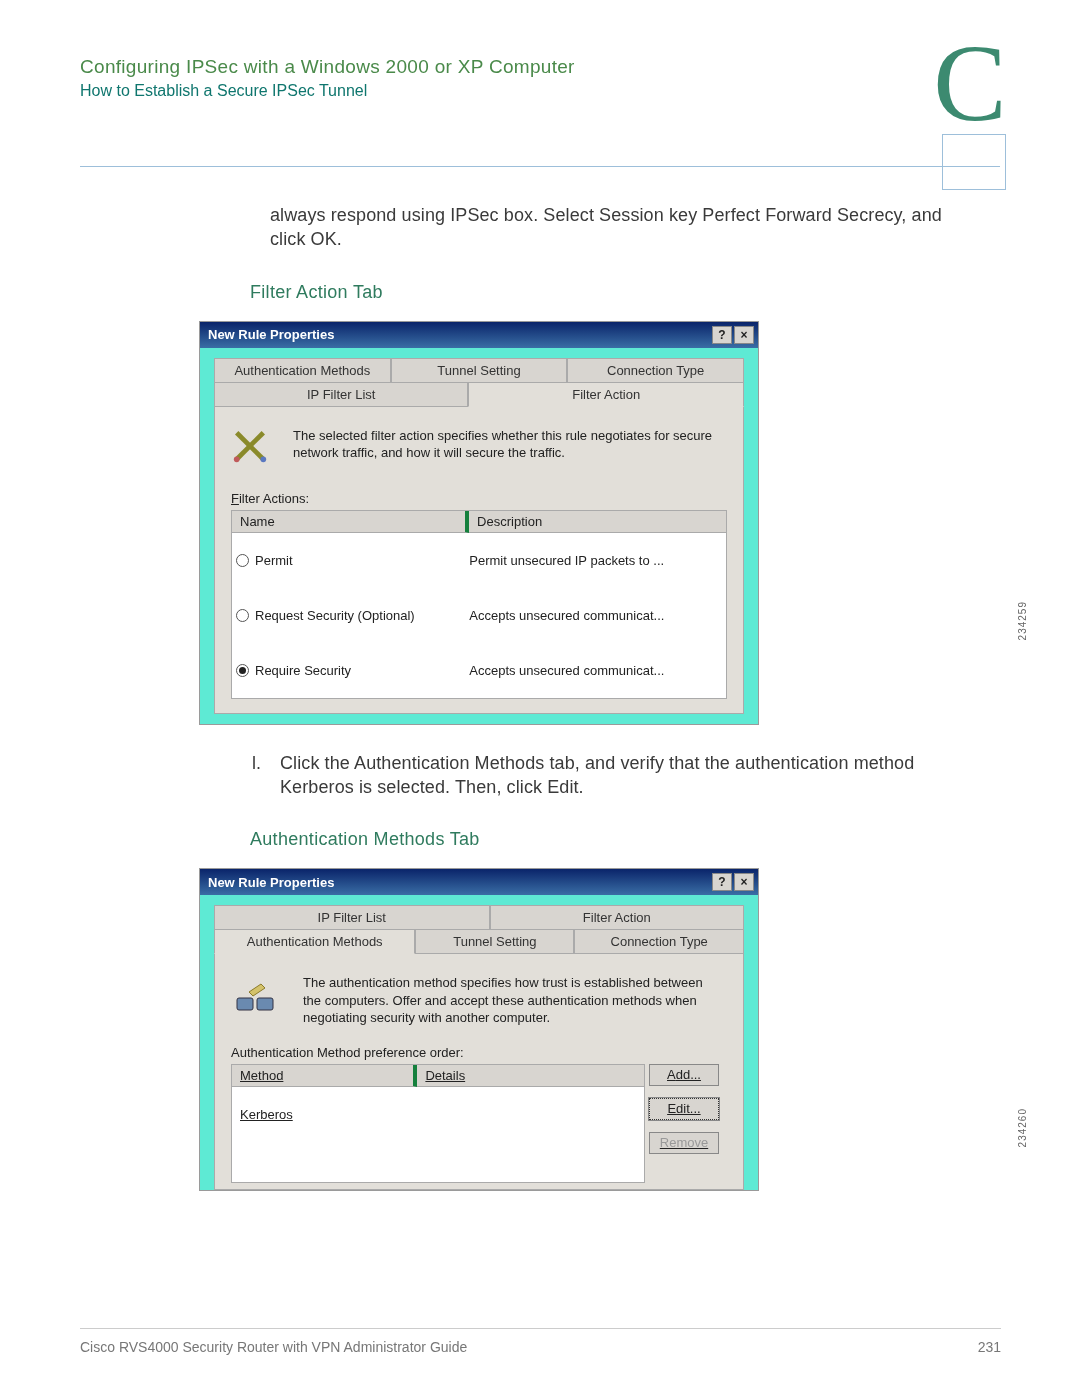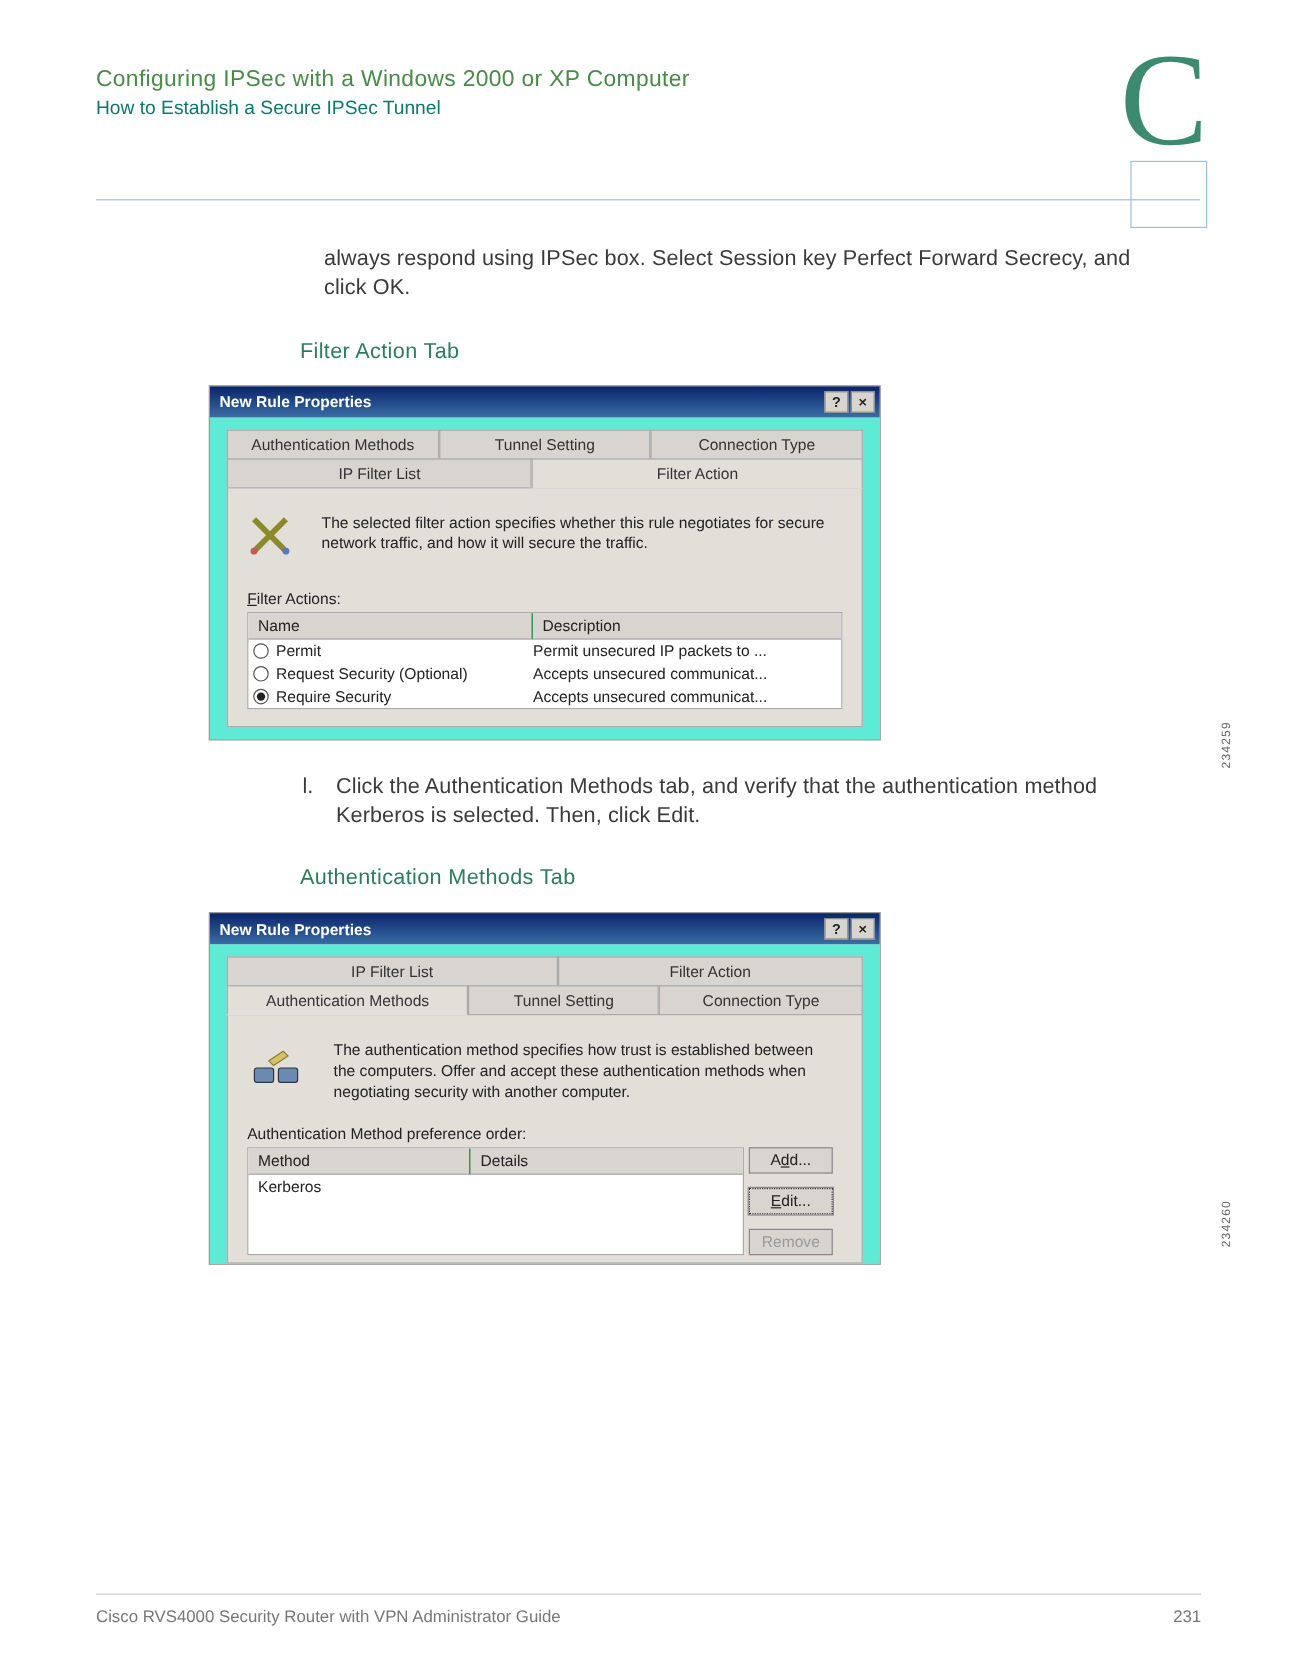--- a/index.html
+++ b/index.html
@@ -77,21 +77,21 @@
     line-height: 1.35;
     color: #3a3a3a;
     letter-spacing: 0.1px;
   }
   .list-marker {
     width: 28px;
     flex-shrink: 0;
   }
   .list-text { flex: 1; }
   .fig {
-    margin-left: 94px;
+    margin-left: 119px;
     position: relative;
   }
   .screenshot {
     width: 560px;
     background: #d8d5d0;
     border: 1px solid #9a9a9a;
     font-family: Tahoma, Arial, sans-serif;
   }
   .titlebar {
     height: 26px;
@@ -178,26 +178,26 @@
     border: 1px solid #aaa;
     background: #fff;
     font-size: 13px;
   }
   .lt-header {
     display: flex;
     background: #d8d5d0;
   }
   .lt-header div {
     padding: 3px 8px;
-    border-right: 1px solid #15803d;
+    border-right: 4px solid #15803d;
     border-bottom: 1px solid #aaa;
   }
   .lt-row {
     display: flex;
-    padding: 2px 4px;
+    padding: 20px 4px;
   }
   .lt-col1 { flex: 0 0 48%; display: flex; align-items: center; gap: 6px; }
   .lt-col2 { flex: 1; }
   .radio {
     width: 13px; height: 13px; border: 1px solid #555;
     border-radius: 50%; display: inline-flex;
     align-items: center; justify-content: center;
     background: #fff; flex-shrink: 0;
   }
   .radio.checked::after {
@@ -220,20 +220,21 @@
     background: #d8d5d0;
     border: 1px solid #888;
     font-size: 13px;
     display: flex; align-items: center; justify-content: center;
   }
   .btn.disabled { color: #999; }
   .btn.focus { border: 1px dotted #333; outline: 1px solid #888; }
   .auth-grid {
     display: flex;
     gap: 4px;
+    text-decoration: underline;
   }
   .auth-table {
     flex: 1;
     border: 1px solid #aaa;
     background: #fff;
     font-size: 13px;
   }
   .auth-btns {
     display: flex;
     flex-direction: column;

